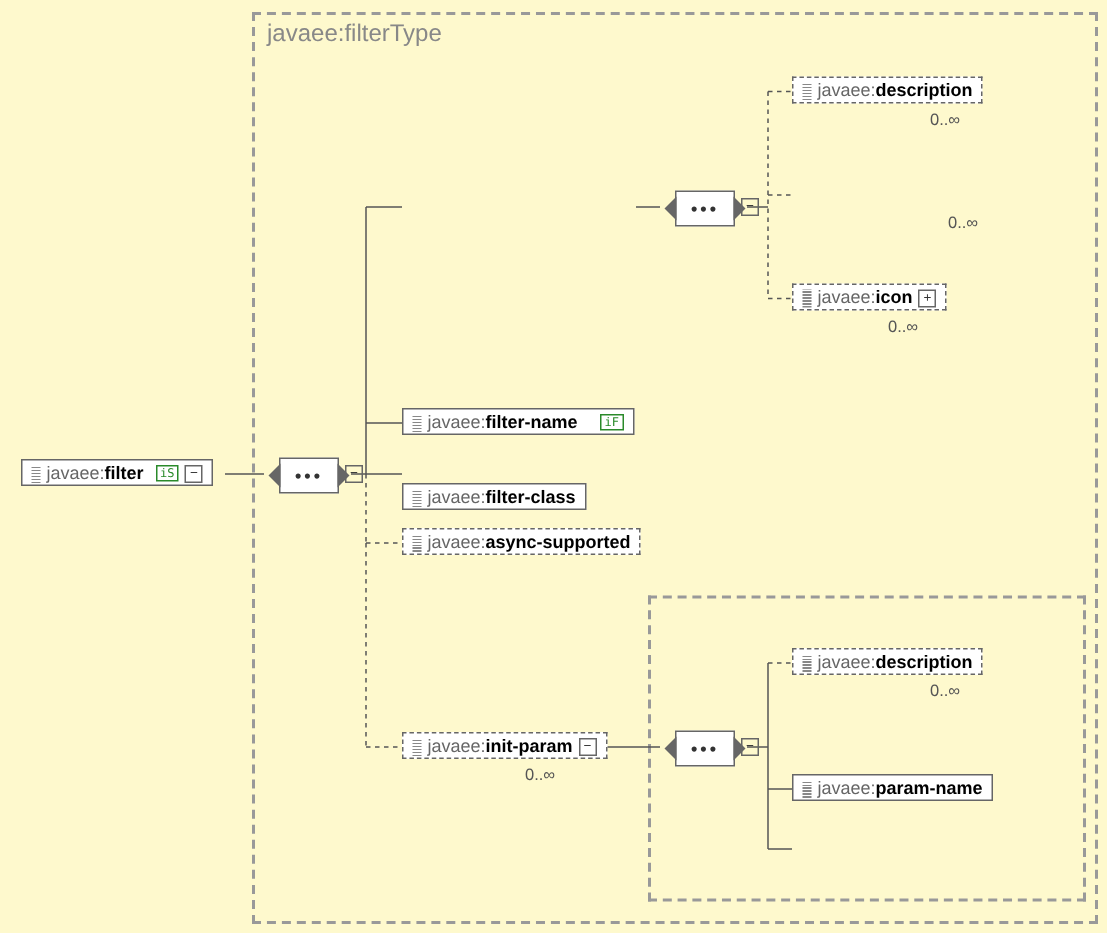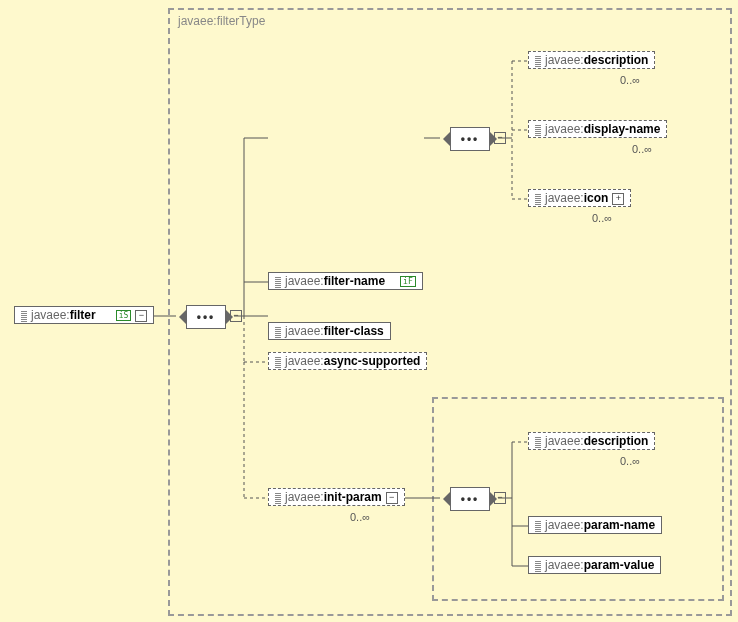--- a/index.html
+++ b/index.html
@@ -3,29 +3,29 @@
 <meta charset="utf-8">
 <style>
   body{margin:0;padding:0;background:#fff;font-family:Arial,Helvetica,sans-serif;font-size:12px}
   .canvas{position:relative;width:738px;height:622px;background:#FEF9CD;overflow:hidden}
   svg.lines{position:absolute;left:0;top:0;width:738px;height:622px;pointer-events:none}
   .node{position:absolute;background:#ffffff;border:1px solid #666;padding:1px 6px;white-space:nowrap}
   .node.dashed{border:1px dashed #666}
   .node .pre{color:#666}
   .node b{color:#000;font-weight:bold}
   .group{position:absolute;border:2px dashed #999;background:transparent}
-  .group-label{position:absolute;color:#888;font-size:12px}
+  .group-label{position:absolute;color:#888;font-size:16px}
   .card{position:absolute;color:#555;font-size:11px}
   .seq{position:absolute;width:38px;height:22px;background:#fff;border:1px solid #666}
   .seq::before,.seq::after{content:"";position:absolute;top:50%;width:0;height:0;border-top:8px solid transparent;border-bottom:8px solid transparent;transform:translateY(-50%)}
   .seq::before{left:-8px;border-right:8px solid #666}
   .seq::after{right:-8px;border-left:8px solid #666}
   .seq .dots{position:absolute;top:50%;left:50%;transform:translate(-50%,-50%);letter-spacing:2px;color:#333;font-weight:bold}
   .toggle{display:inline-block;width:10px;height:10px;border:1px solid #666;font-size:9px;line-height:9px;text-align:center;margin-left:4px;color:#333;vertical-align:middle}
-  .tag-is{display:inline-block;border:1px solid #2a8a2a;color:#2a8a2a;font-size:8px;padding:0 2px;margin-left:20px;font-family:monospace;vertical-align:middle}
+  .tag-is{display:inline-block;border:1px solid #2a8a2a;color:#2a8a2a;font-size:8px;padding:0 2px;margin-left:8px;font-family:monospace;vertical-align:middle}
   .tag-if{display:inline-block;border:1px solid #2a8a2a;color:#2a8a2a;font-size:8px;padding:0 2px;margin-left:15px;font-family:monospace;vertical-align:middle}
   .strip{display:inline-block;width:6px;height:12px;background:repeating-linear-gradient(0deg,#888,#888 1px,#fff 1px,#fff 2px);margin-right:4px;vertical-align:middle}
 </style>
 </head>
 <body>
 
 <div class="canvas">
 
   <div class="group" style="left:168px;top:8px;width:560px;height:604px"></div>
   <div class="group-label" style="left:178px;top:14px">javaee:filterType</div>
@@ -77,23 +77,20 @@
   <div class="seq" style="left:450px;top:127px">
       <span class="dots">•••</span>
     </div>
   <span class="toggle" style="position:absolute;left:490px;top:132px">−</span>
 
   <div class="node dashed" style="left:528px;top:51px">
     <span class="strip"></span><span class="pre">javaee:</span><b>description</b>
   </div>
   <div class="card" style="left:620px;top:74px">0..∞</div>
 
-  <div class="node dashed" style="left:528px;top:120px">
-    <span class="strip"></span><span class="pre">javaee:</span><b>display-name</b>
-  </div>
   <div class="card" style="left:632px;top:143px">0..∞</div>
 
   <div class="node dashed" style="left:528px;top:189px">
     <span class="strip"></span><span class="pre">javaee:</span><b>icon</b><span class="toggle">+</span>
   </div>
   <div class="card" style="left:592px;top:212px">0..∞</div>
 
   <div class="node" style="left:268px;top:272px">
     <span class="strip"></span><span class="pre">javaee:</span><b>filter-name</b><span class="tag-if">iF</span>
   </div>
@@ -118,17 +115,14 @@
 
   <div class="node dashed" style="left:528px;top:432px">
     <span class="strip"></span><span class="pre">javaee:</span><b>description</b>
   </div>
   <div class="card" style="left:620px;top:455px">0..∞</div>
 
   <div class="node" style="left:528px;top:516px">
     <span class="strip"></span><span class="pre">javaee:</span><b>param-name</b>
   </div>
 
-  <div class="node" style="left:528px;top:556px">
-    <span class="strip"></span><span class="pre">javaee:</span><b>param-value</b>
-  </div>
 
 </div>
 
 </body></html>

